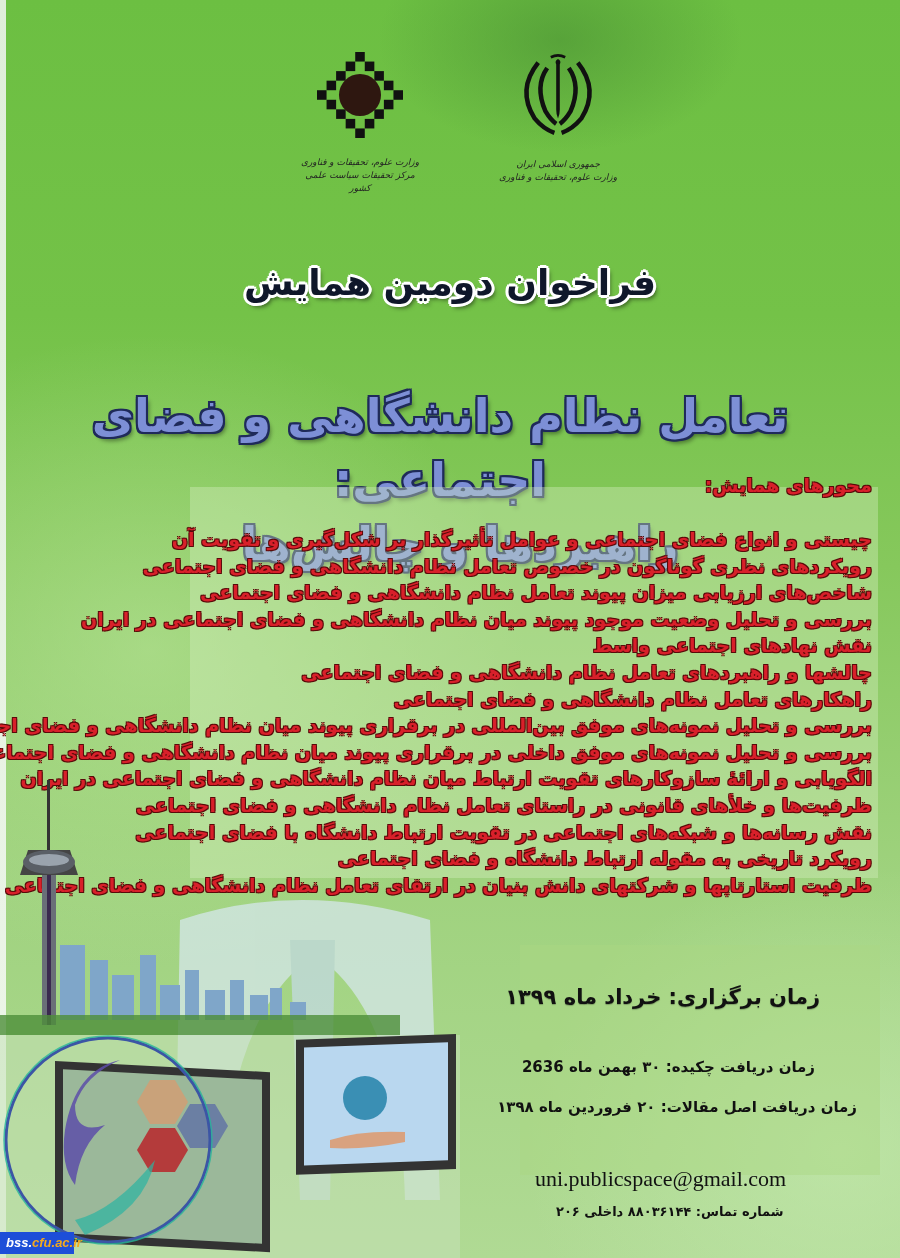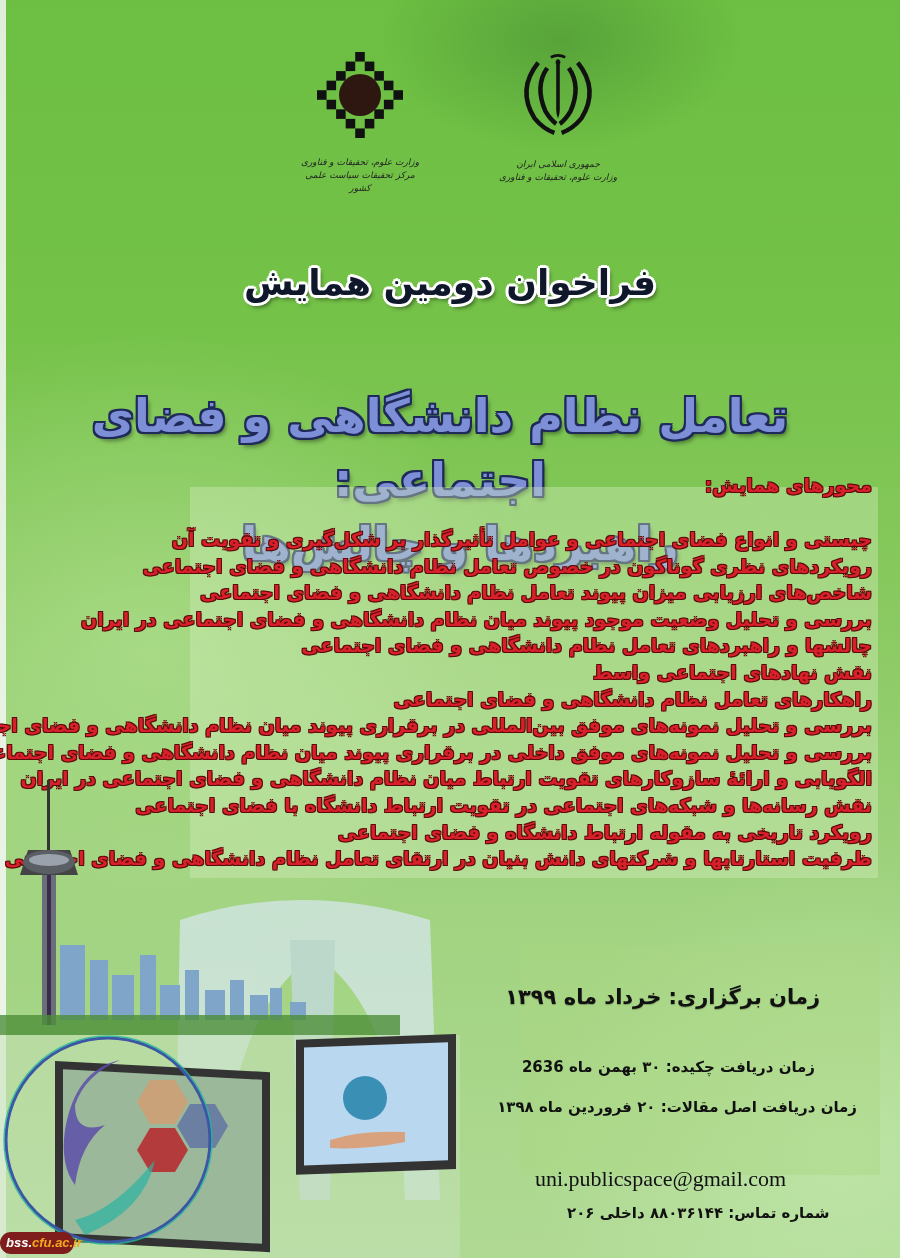--- a/index.html
+++ b/index.html
@@ -86,28 +86,28 @@
     position: absolute; right: 85px; direction: rtl; font-size: 15px; font-weight: bold; color: #111;
   }
   .date-abstract { top: 1058px; }
   .date-fullpaper { top: 1098px; right: 43px; }
   .contact-email {
     position: absolute; left: 535px; top: 1166px;
     font-family: "Liberation Serif", serif; font-size: 22px; color: #111;
   }
   .contact-phone {
     position: absolute; left: 556px; top: 1204px; direction: rtl;
-    font-size: 15px; font-weight: bold; color: #111; margin-left: 11px;
+    font-size: 13px; font-weight: bold; color: #111;
   }
 
   
   .watermark {
     position: absolute; left: 0; top: 1232px; width: 74px; height: 22px;
-    background: #7f1d1d; color: #fff; font-size: 13px; font-weight: bold; font-style: italic;
-    padding: 3px 6px; font-family: "Liberation Sans", sans-serif; border-radius: 11px;
+    background: #1d4ed8; color: #fff; font-size: 13px; font-weight: bold; font-style: italic;
+    padding: 3px 6px; font-family: "Liberation Sans", sans-serif;
   }
   .watermark .domain-accent { color: #f2a91e; }
 </style>
 </head>
 <body>
 
 <div class="left-strip"></div>
 
 <div class="logo-block logo-ministry">
   <svg class="emblem" viewBox="0 0 100 100">
@@ -158,26 +158,27 @@
   <span class="line2">راهبردها و چالش‌ها</span>
 </div>
 
 <div class="topics-panel"></div>
 <div class="topics-heading">محورهای همایش:</div>
 <ul class="topics-list">
   <li>چیستی و انواع فضای اجتماعی و عوامل تأثیرگذار بر شکل‌گیری و تقویت آن</li>
   <li>رویکردهای نظری گوناگون در خصوص تعامل نظام دانشگاهی و فضای اجتماعی</li>
   <li>شاخص‌های ارزیابی میزان پیوند تعامل نظام دانشگاهی و فضای اجتماعی</li>
   <li>بررسی و تحلیل وضعیت موجود پیوند میان نظام دانشگاهی و فضای اجتماعی در ایران</li>
+  <li>نقش نهادهای اجتماعی واسط</li>
   <li>چالشها و راهبردهای تعامل نظام دانشگاهی و فضای اجتماعی</li>
-  <li>نقش نهادهای اجتماعی واسط</li>
   <li>راهکارهای تعامل نظام دانشگاهی و فضای اجتماعی</li>
   <li>بررسی و تحلیل نمونه‌های موفق بین‌المللی در برقراری پیوند میان نظام دانشگاهی و فضای اجتماعی</li>
   <li>بررسی و تحلیل نمونه‌های موفق داخلی در برقراری پیوند میان نظام دانشگاهی و فضای اجتماعی</li>
   <li>الگویابی و ارائهٔ سازوکارهای تقویت ارتباط میان نظام دانشگاهی و فضای اجتماعی در ایران</li>
+  <li>ظرفیت‌ها و خلأهای قانونی در راستای تعامل نظام دانشگاهی و فضای اجتماعی</li>
   <li>نقش رسانه‌ها و شبکه‌های اجتماعی در تقویت ارتباط دانشگاه با فضای اجتماعی</li>
   <li>رویکرد تاریخی به مقوله ارتباط دانشگاه و فضای اجتماعی</li>
   <li>ظرفیت استارتاپها و شرکتهای دانش بنیان در ارتقای تعامل نظام دانشگاهی و فضای اجتماعی</li>
 </ul>
 
 <svg class="scenery" viewBox="0 0 460 478">
 
   <g opacity="0.7">
     <path d="M175 420 L180 140 Q300 100 430 140 L440 420 L405 420 Q400 230 315 175 Q230 230 220 420 Z" fill="#d9e8f2"></path>
     <path d="M290 160 L300 420 L330 420 L335 160 Z" fill="#c6dbe9"></path>

